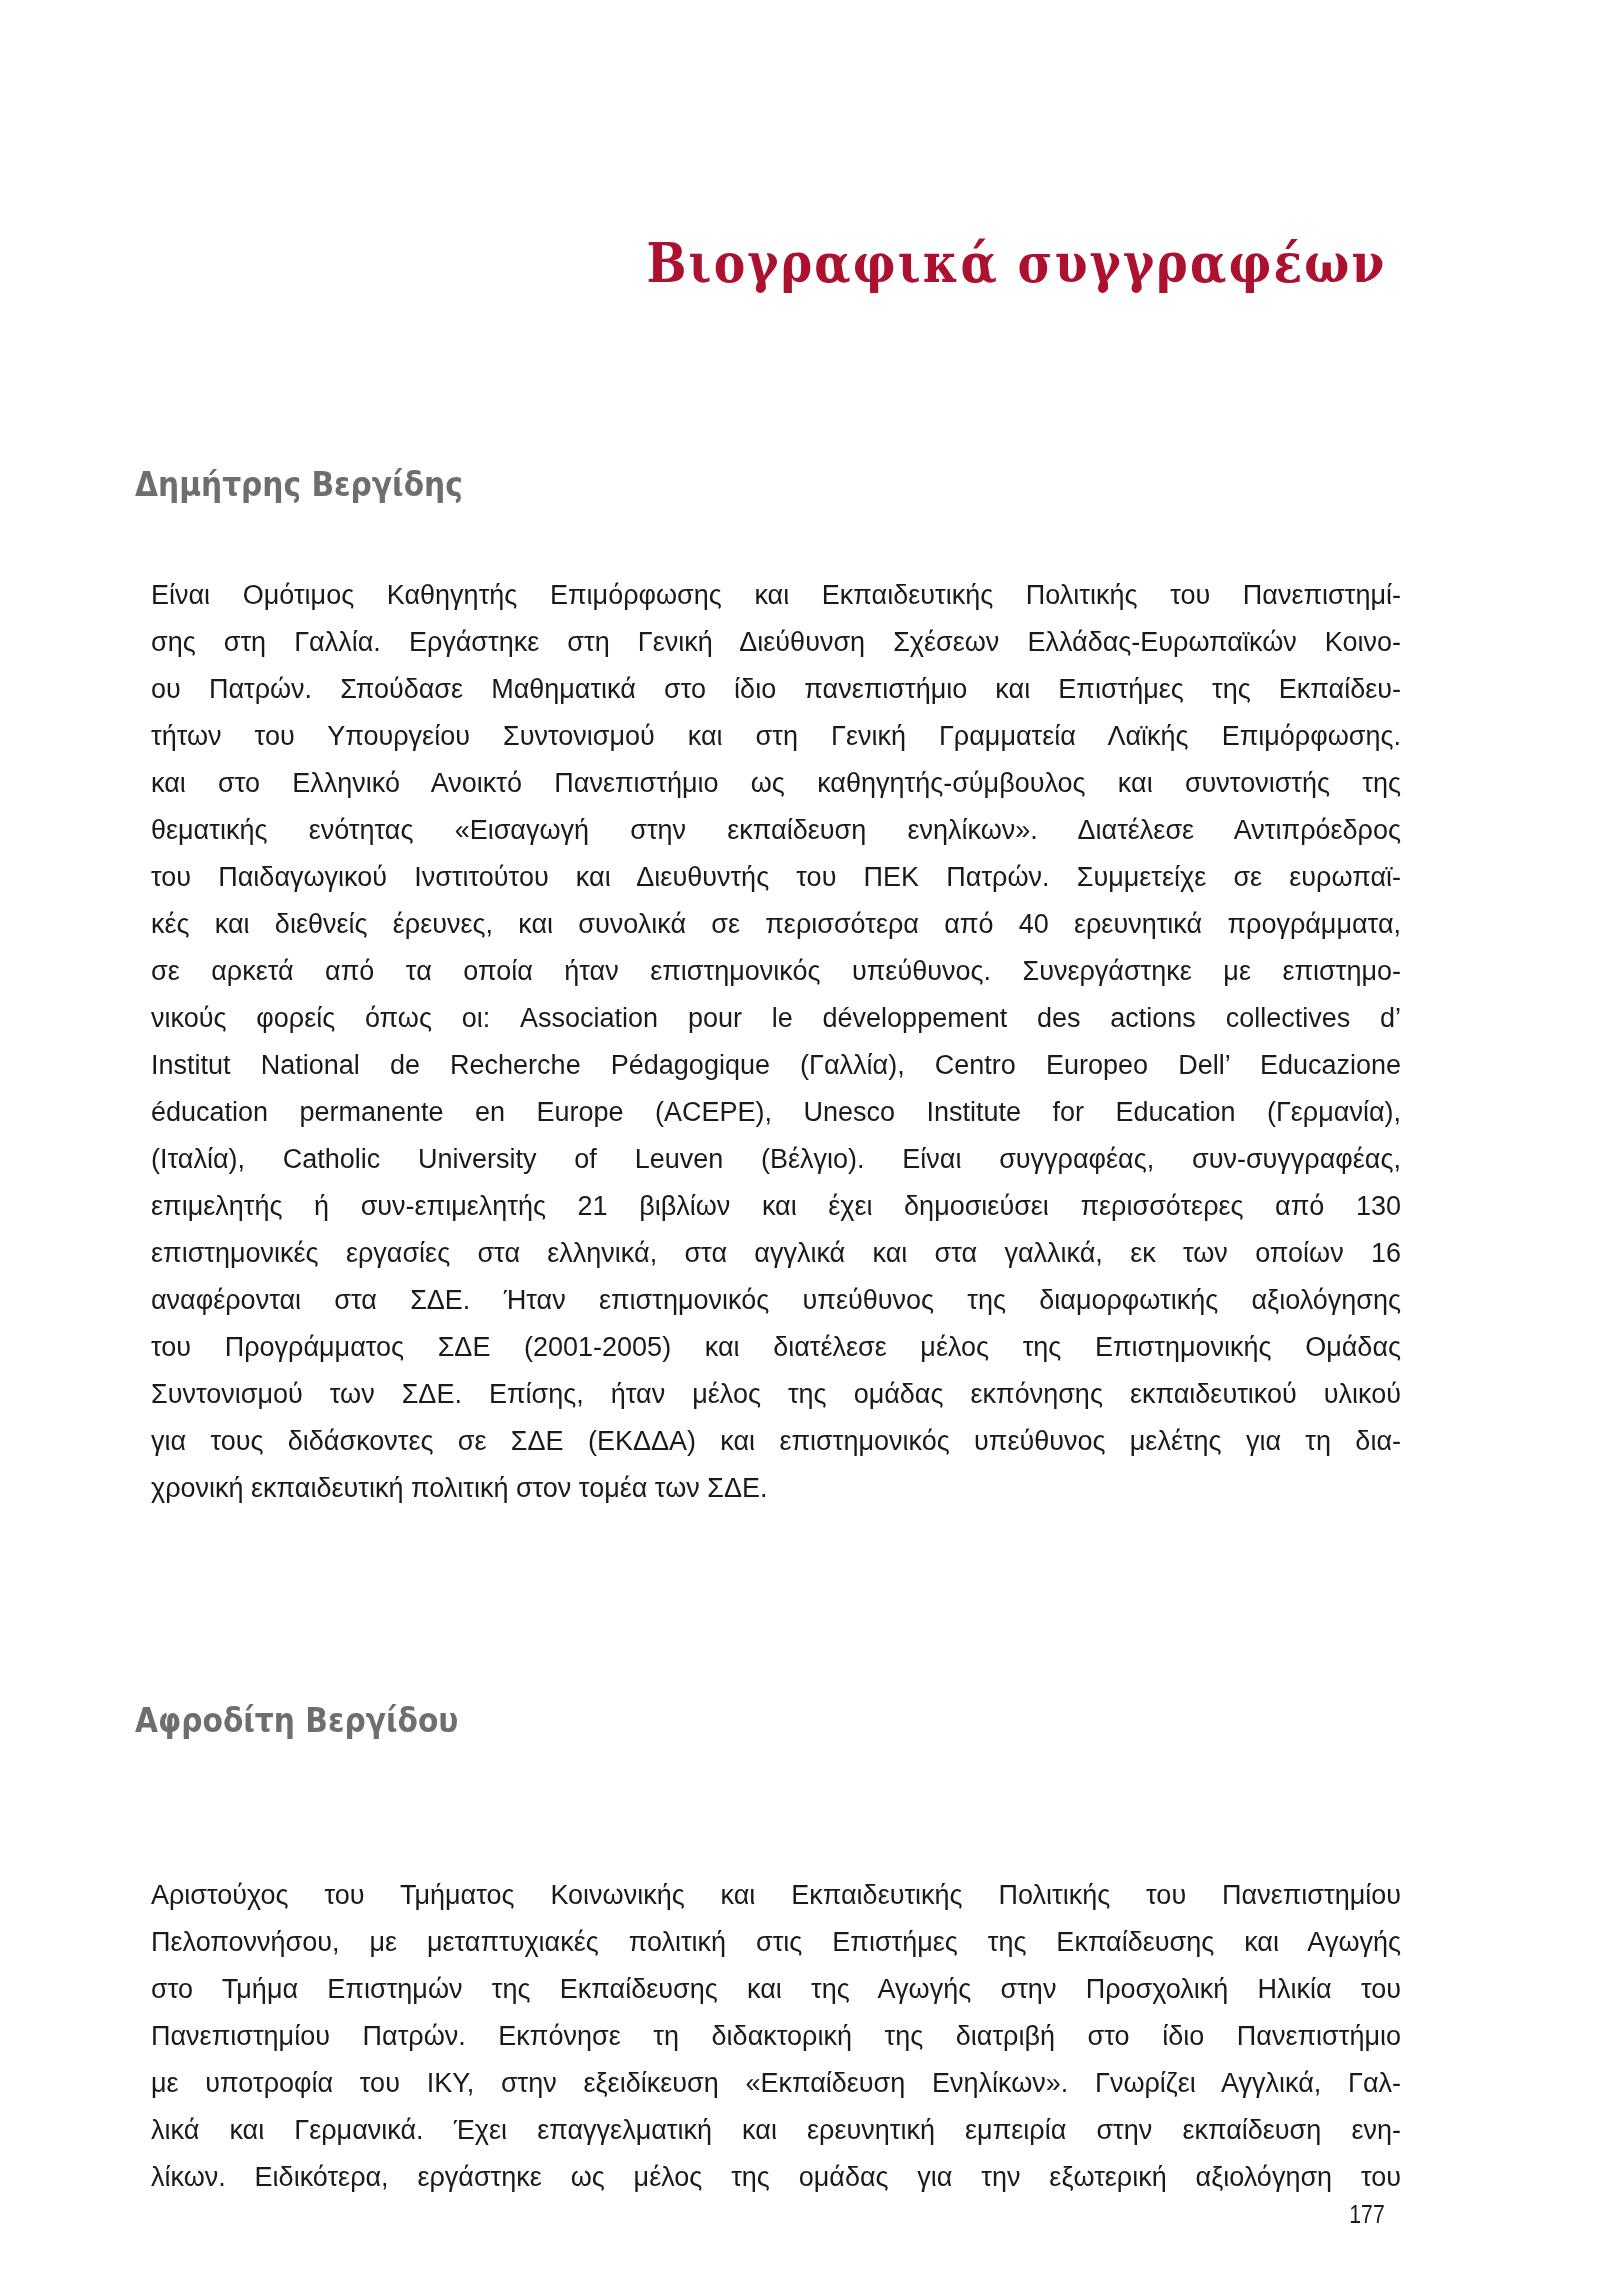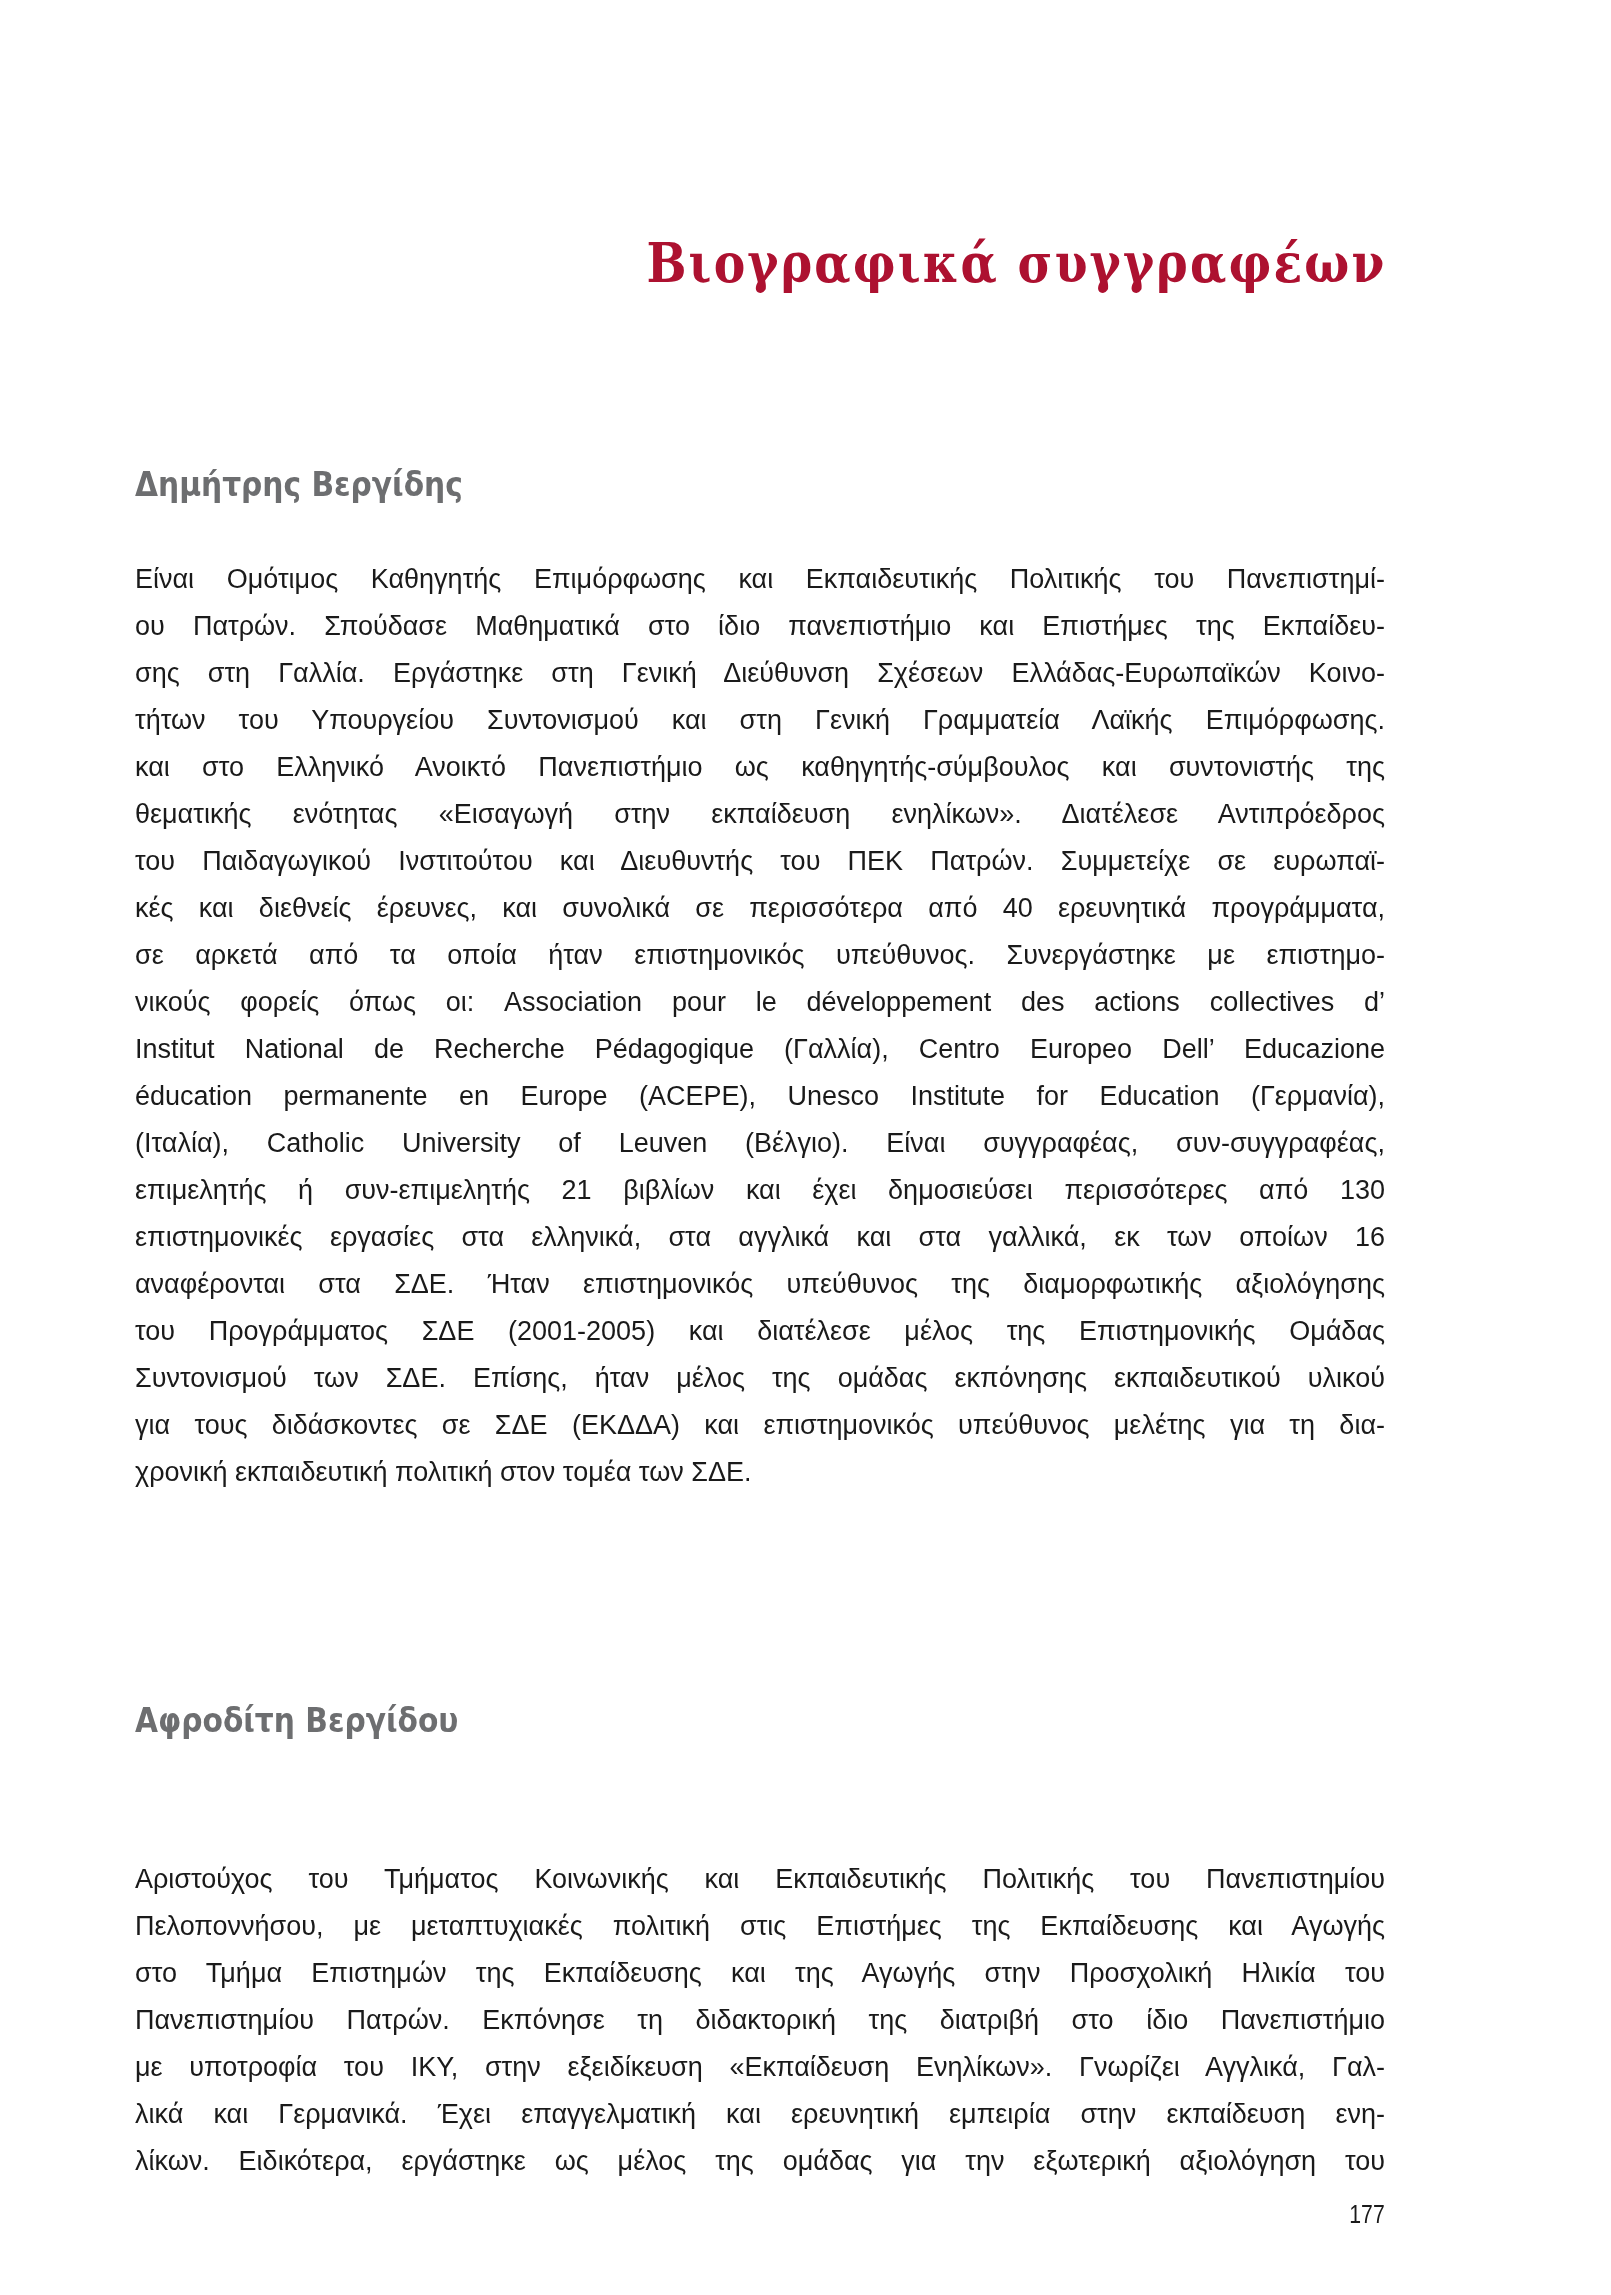--- a/index.html
+++ b/index.html
@@ -13,21 +13,21 @@
   }
   .section-heading {
     position: absolute; left: 135px;
     font-family: "DejaVu Sans", sans-serif; font-weight: bold;
     font-size: 33px; color: #6d6e70; margin: 0; white-space: nowrap;
     transform: scaleX(0.9); transform-origin: left center;
   }
   .body-text {
     position: absolute; left: 135px; width: 1250px;
     font-family: "Liberation Sans", sans-serif; font-size: 27px;
-    line-height: 47px; color: #1a1a1a; margin: 0;
+    line-height: 47px; color: #1a1a1a; margin: 16px;
   }
   .line {
     display: block; white-space: nowrap; text-align: justify;
     text-align-last: justify; overflow: hidden; height: 47px;
   }
   .line.last { text-align-last: left; }
   .page-number {
     position: absolute; right: 227px; top: 2200px;
     font-family: "Liberation Sans", sans-serif; font-size: 25px;
     color: #1a1a1a; transform: scaleX(0.85); transform-origin: right center;
@@ -35,22 +35,22 @@
 </style>
 </head>
 <body>
 
 <h1 class="page-title">Βιογραφικά συγγραφέων</h1>
 
 <h2 class="section-heading" style="top:465px;">Δημήτρης Βεργίδης</h2>
 
 <div class="body-text" style="top:556px;">
   <span class="line">Είναι Ομότιμος Καθηγητής Επιμόρφωσης και Εκπαιδευτικής Πολιτικής του Πανεπιστημί-</span>
+  <span class="line">σης στη Γαλλία. Εργάστηκε στη Γενική Διεύθυνση Σχέσεων Ελλάδας-Ευρωπαϊκών Κοινο-</span>
   <span class="line">ου Πατρών. Σπούδασε Μαθηματικά στο ίδιο πανεπιστήμιο και Επιστήμες της Εκπαίδευ-</span>
-  <span class="line">σης στη Γαλλία. Εργάστηκε στη Γενική Διεύθυνση Σχέσεων Ελλάδας-Ευρωπαϊκών Κοινο-</span>
   <span class="line">τήτων του Υπουργείου Συντονισμού και στη Γενική Γραμματεία Λαϊκής Επιμόρφωσης.</span>
   <span class="line">και στο Ελληνικό Ανοικτό Πανεπιστήμιο ως καθηγητής-σύμβουλος και συντονιστής της</span>
   <span class="line">θεματικής ενότητας «Εισαγωγή στην εκπαίδευση ενηλίκων». Διατέλεσε Αντιπρόεδρος</span>
   <span class="line">του Παιδαγωγικού Ινστιτούτου και Διευθυντής του ΠΕΚ Πατρών. Συμμετείχε σε ευρωπαϊ-</span>
   <span class="line">κές και διεθνείς έρευνες, και συνολικά σε περισσότερα από 40 ερευνητικά προγράμματα,</span>
   <span class="line">σε αρκετά από τα οποία ήταν επιστημονικός υπεύθυνος. Συνεργάστηκε με επιστημο-</span>
   <span class="line">νικούς φορείς όπως οι: Association pour le développement des actions collectives d’</span>
   <span class="line">Institut National de Recherche Pédagogique (Γαλλία), Centro Europeo Dell’ Educazione</span>
   <span class="line">éducation permanente en Europe (ACEPE), Unesco Institute for Education (Γερμανία),</span>
   <span class="line">(Ιταλία), Catholic University of Leuven (Βέλγιο). Είναι συγγραφέας, συν-συγγραφέας,</span>

